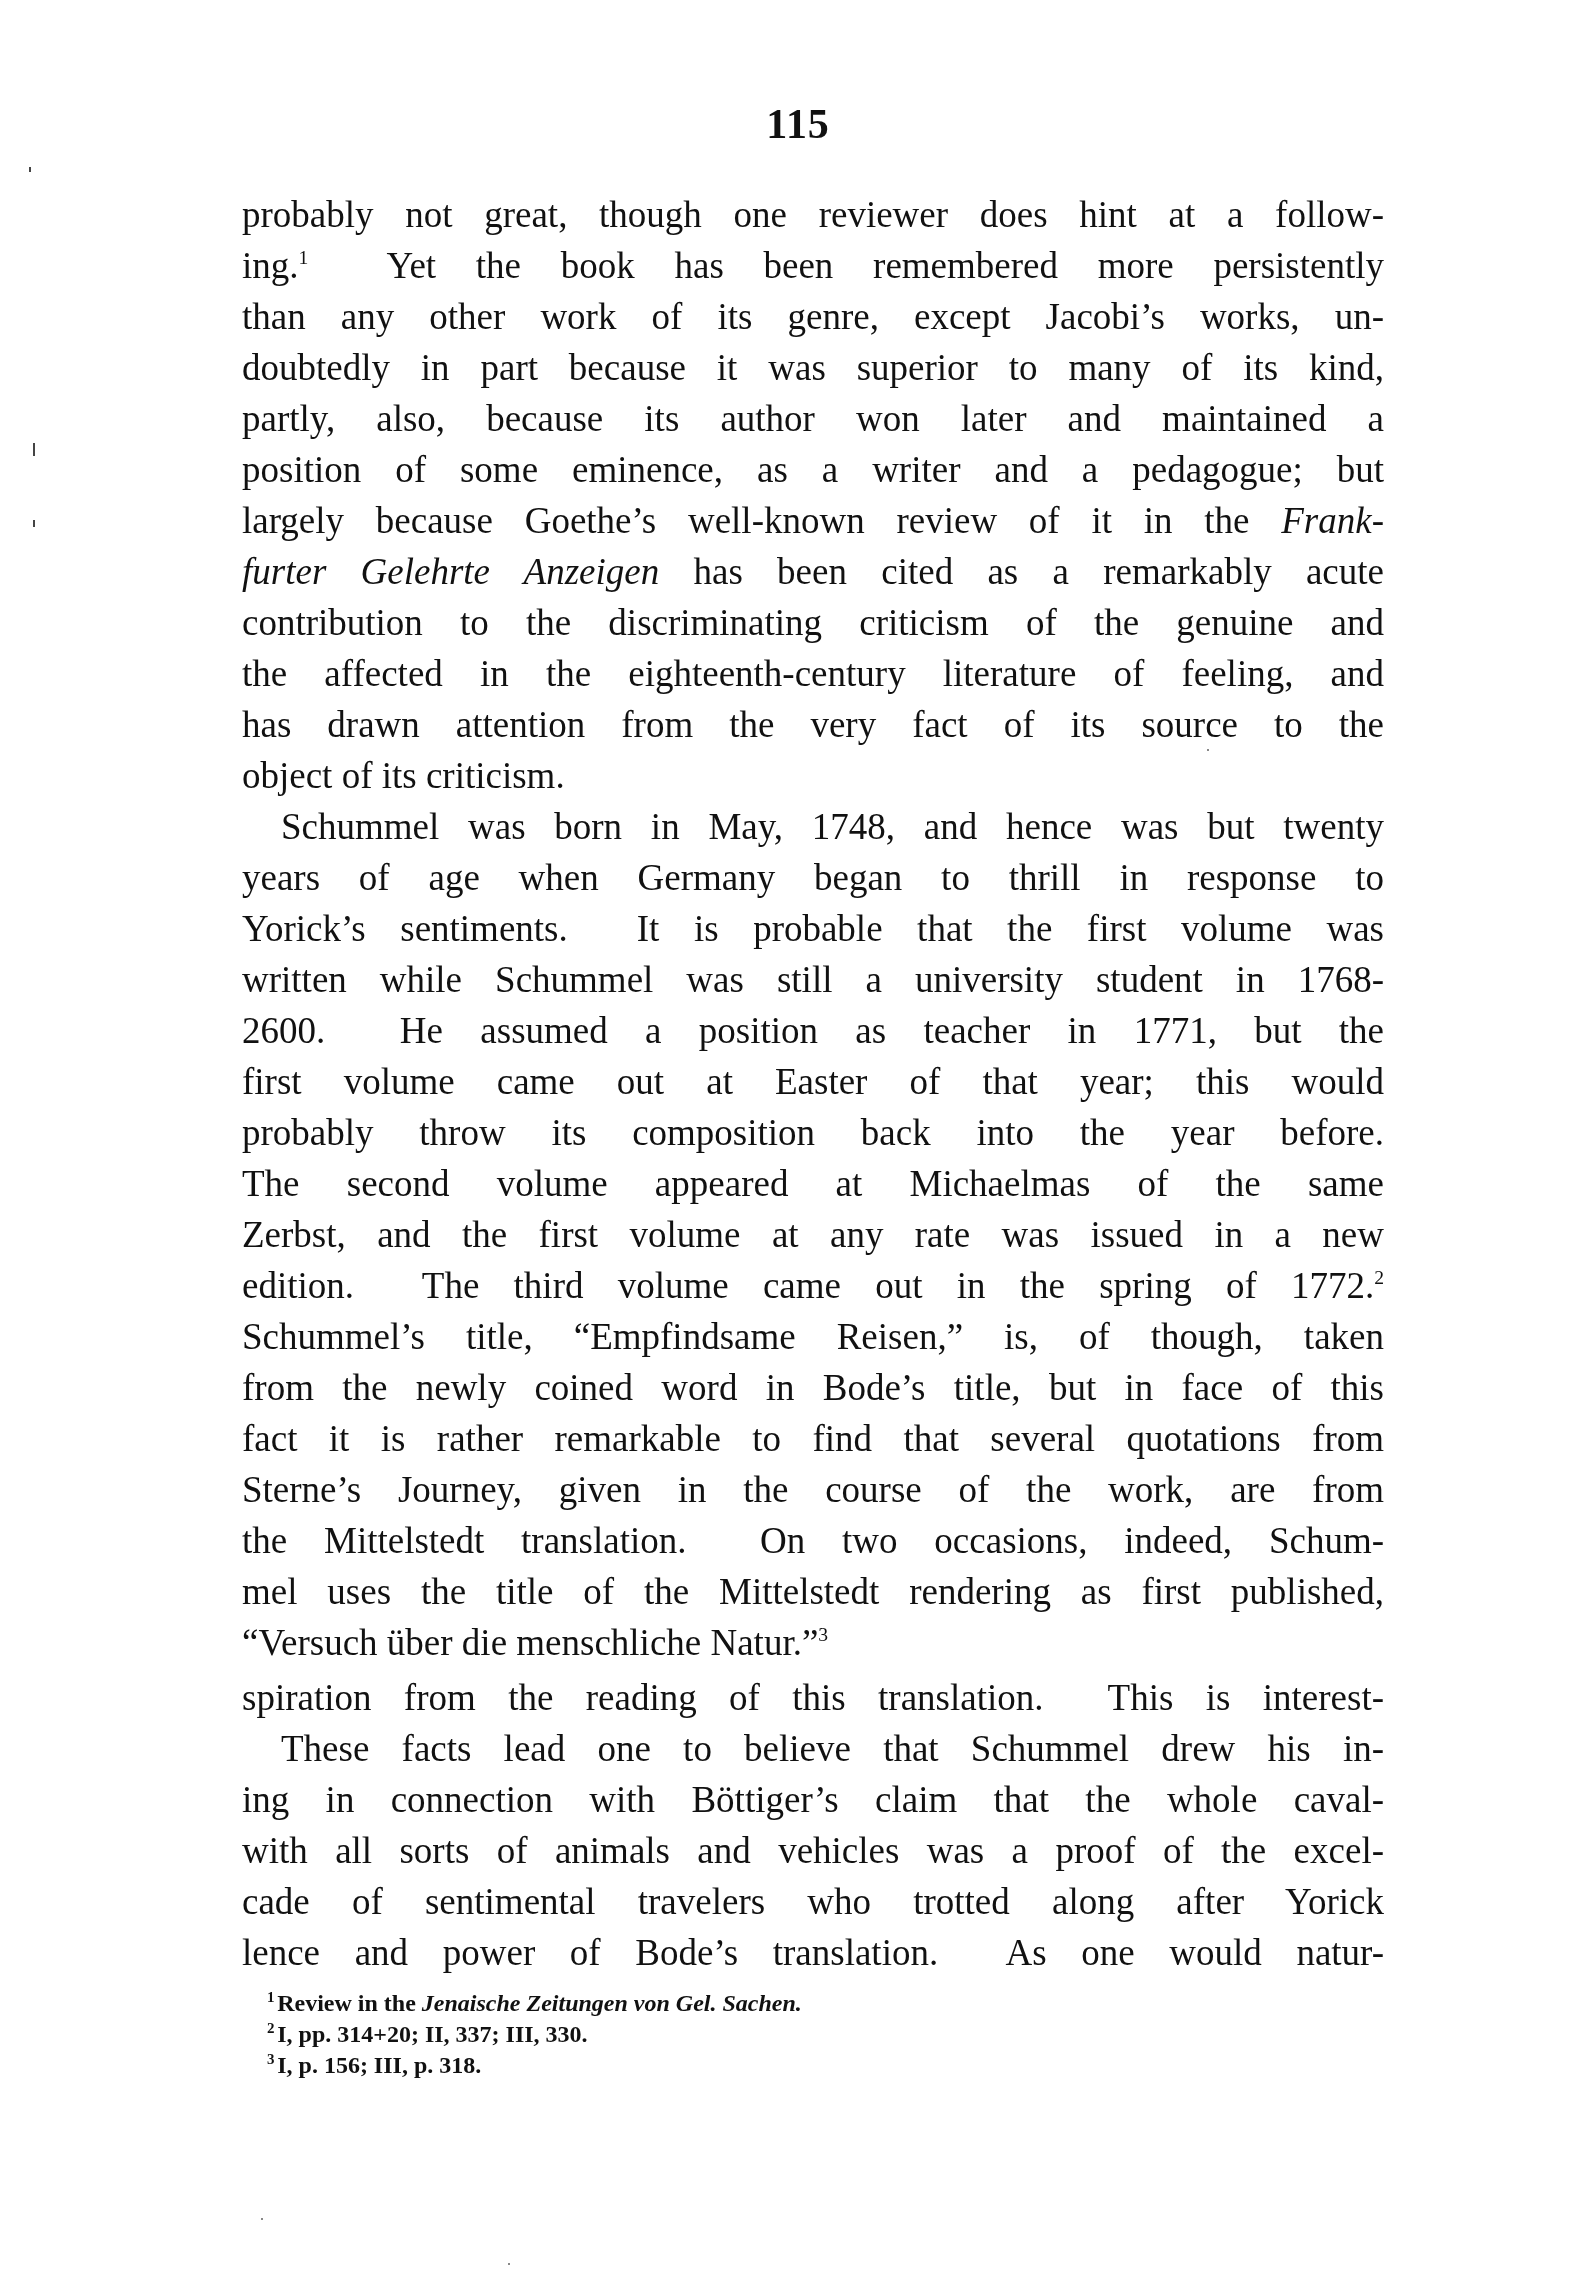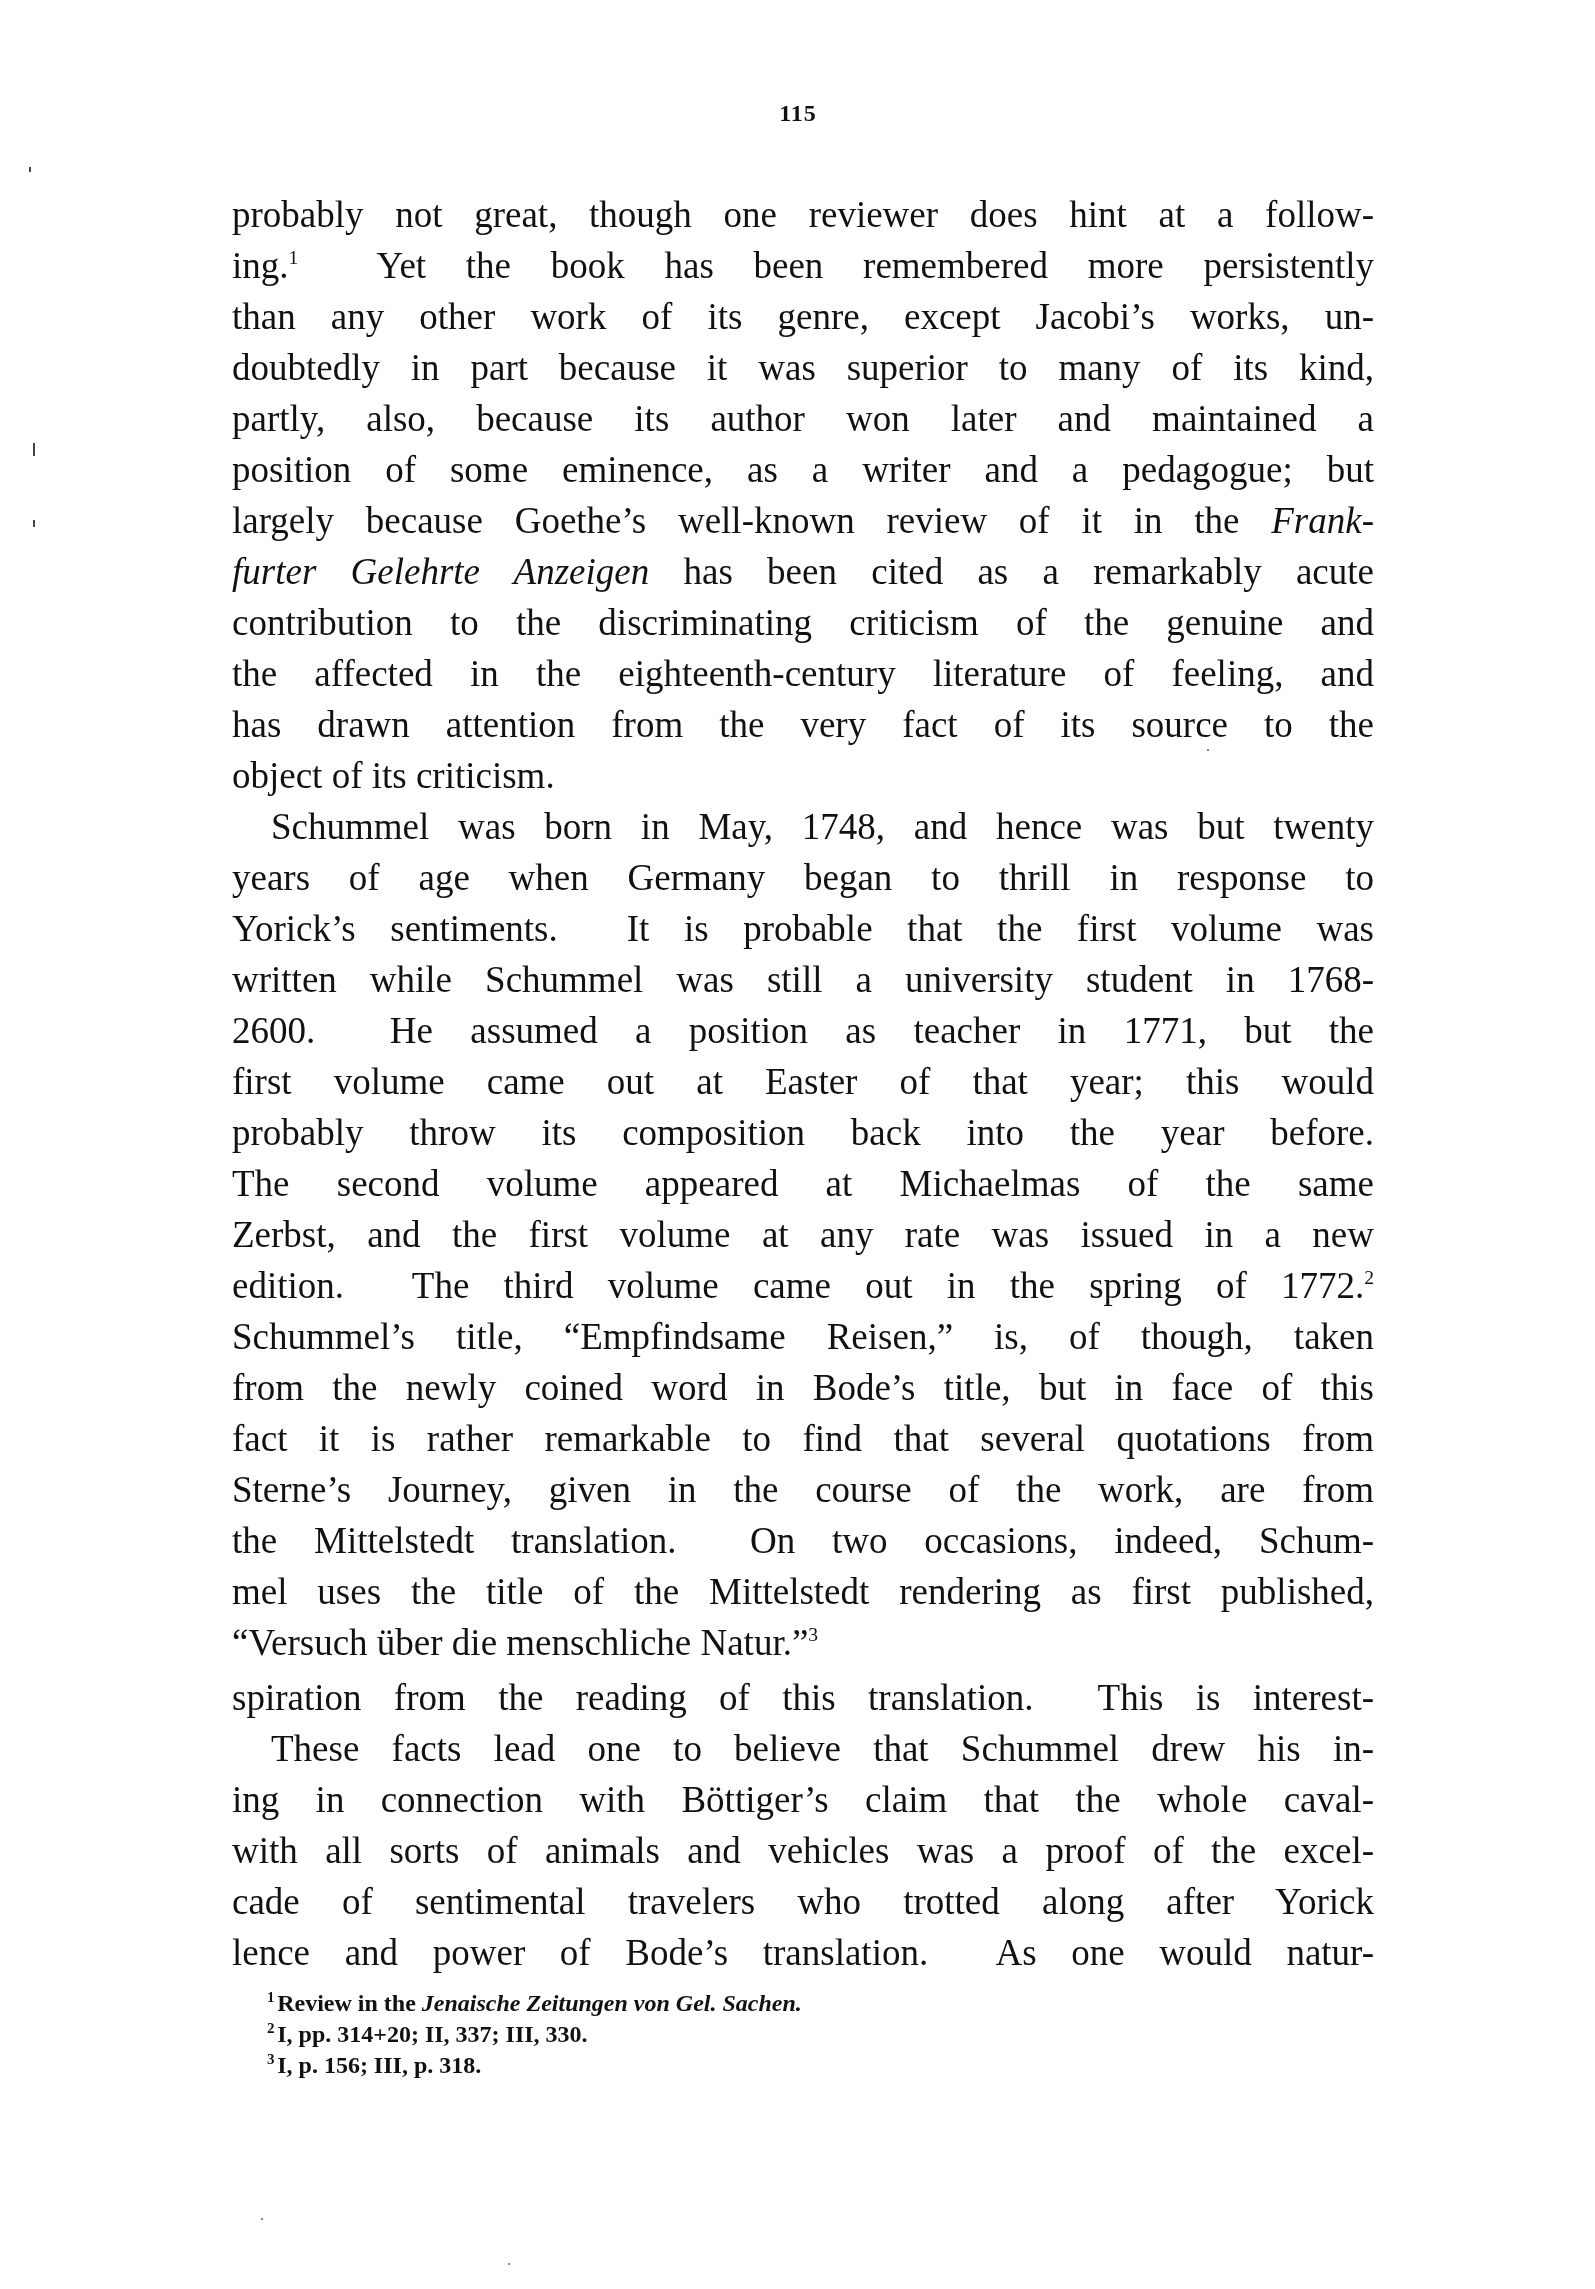--- a/index.html
+++ b/index.html
@@ -14,28 +14,28 @@
       overflow: hidden;
       color: #111111;
       font-family: "Liberation Serif", "DejaVu Serif", serif;
     }
     .page-number {
       position: absolute;
       top: 100px;
       left: 0;
       width: 1596px;
       text-align: center;
-      font-size: 24px;
+      font-size: 42px;
       font-weight: bold;
       letter-spacing: 0.9px;
     }
     .text-block {
       position: absolute;
       top: 189px;
-      left: 232px;
+      left: 242px;
       width: 1142px;
     }
     .line {
       display: block;
       height: 51px;
       line-height: 51px;
       font-size: 37px;
       white-space: nowrap;
       text-align: justify;
       text-align-last: justify;

